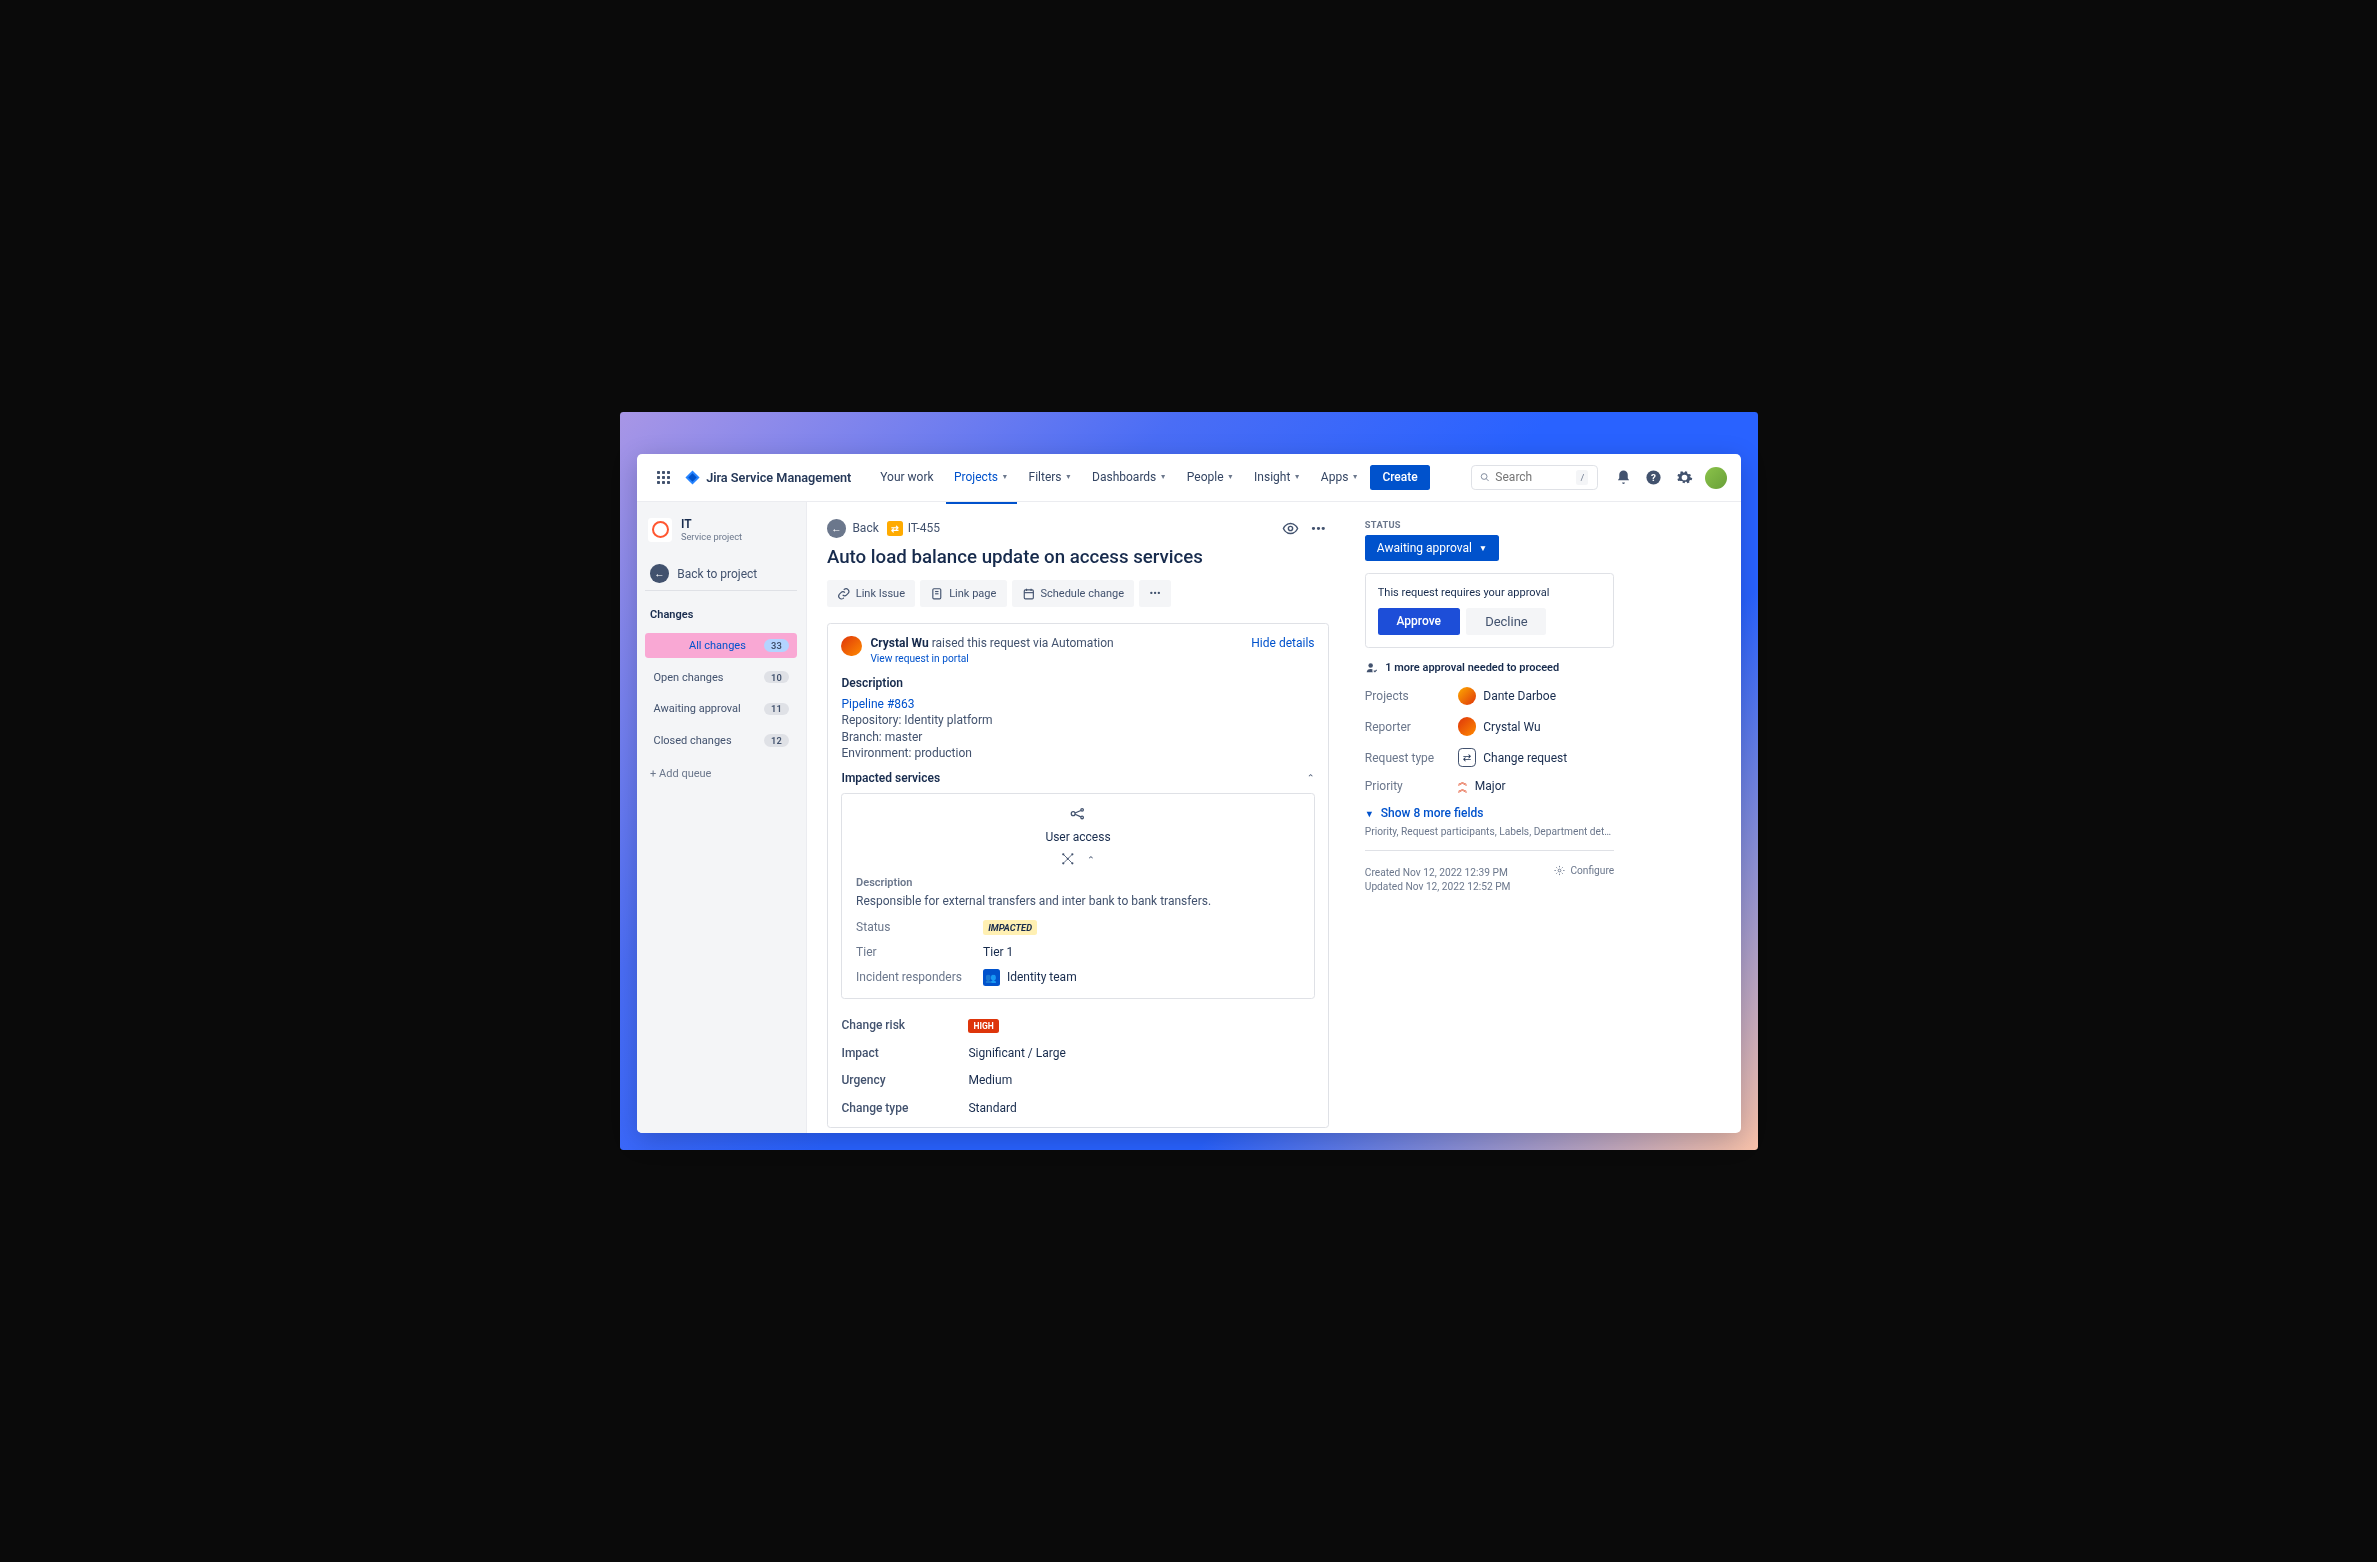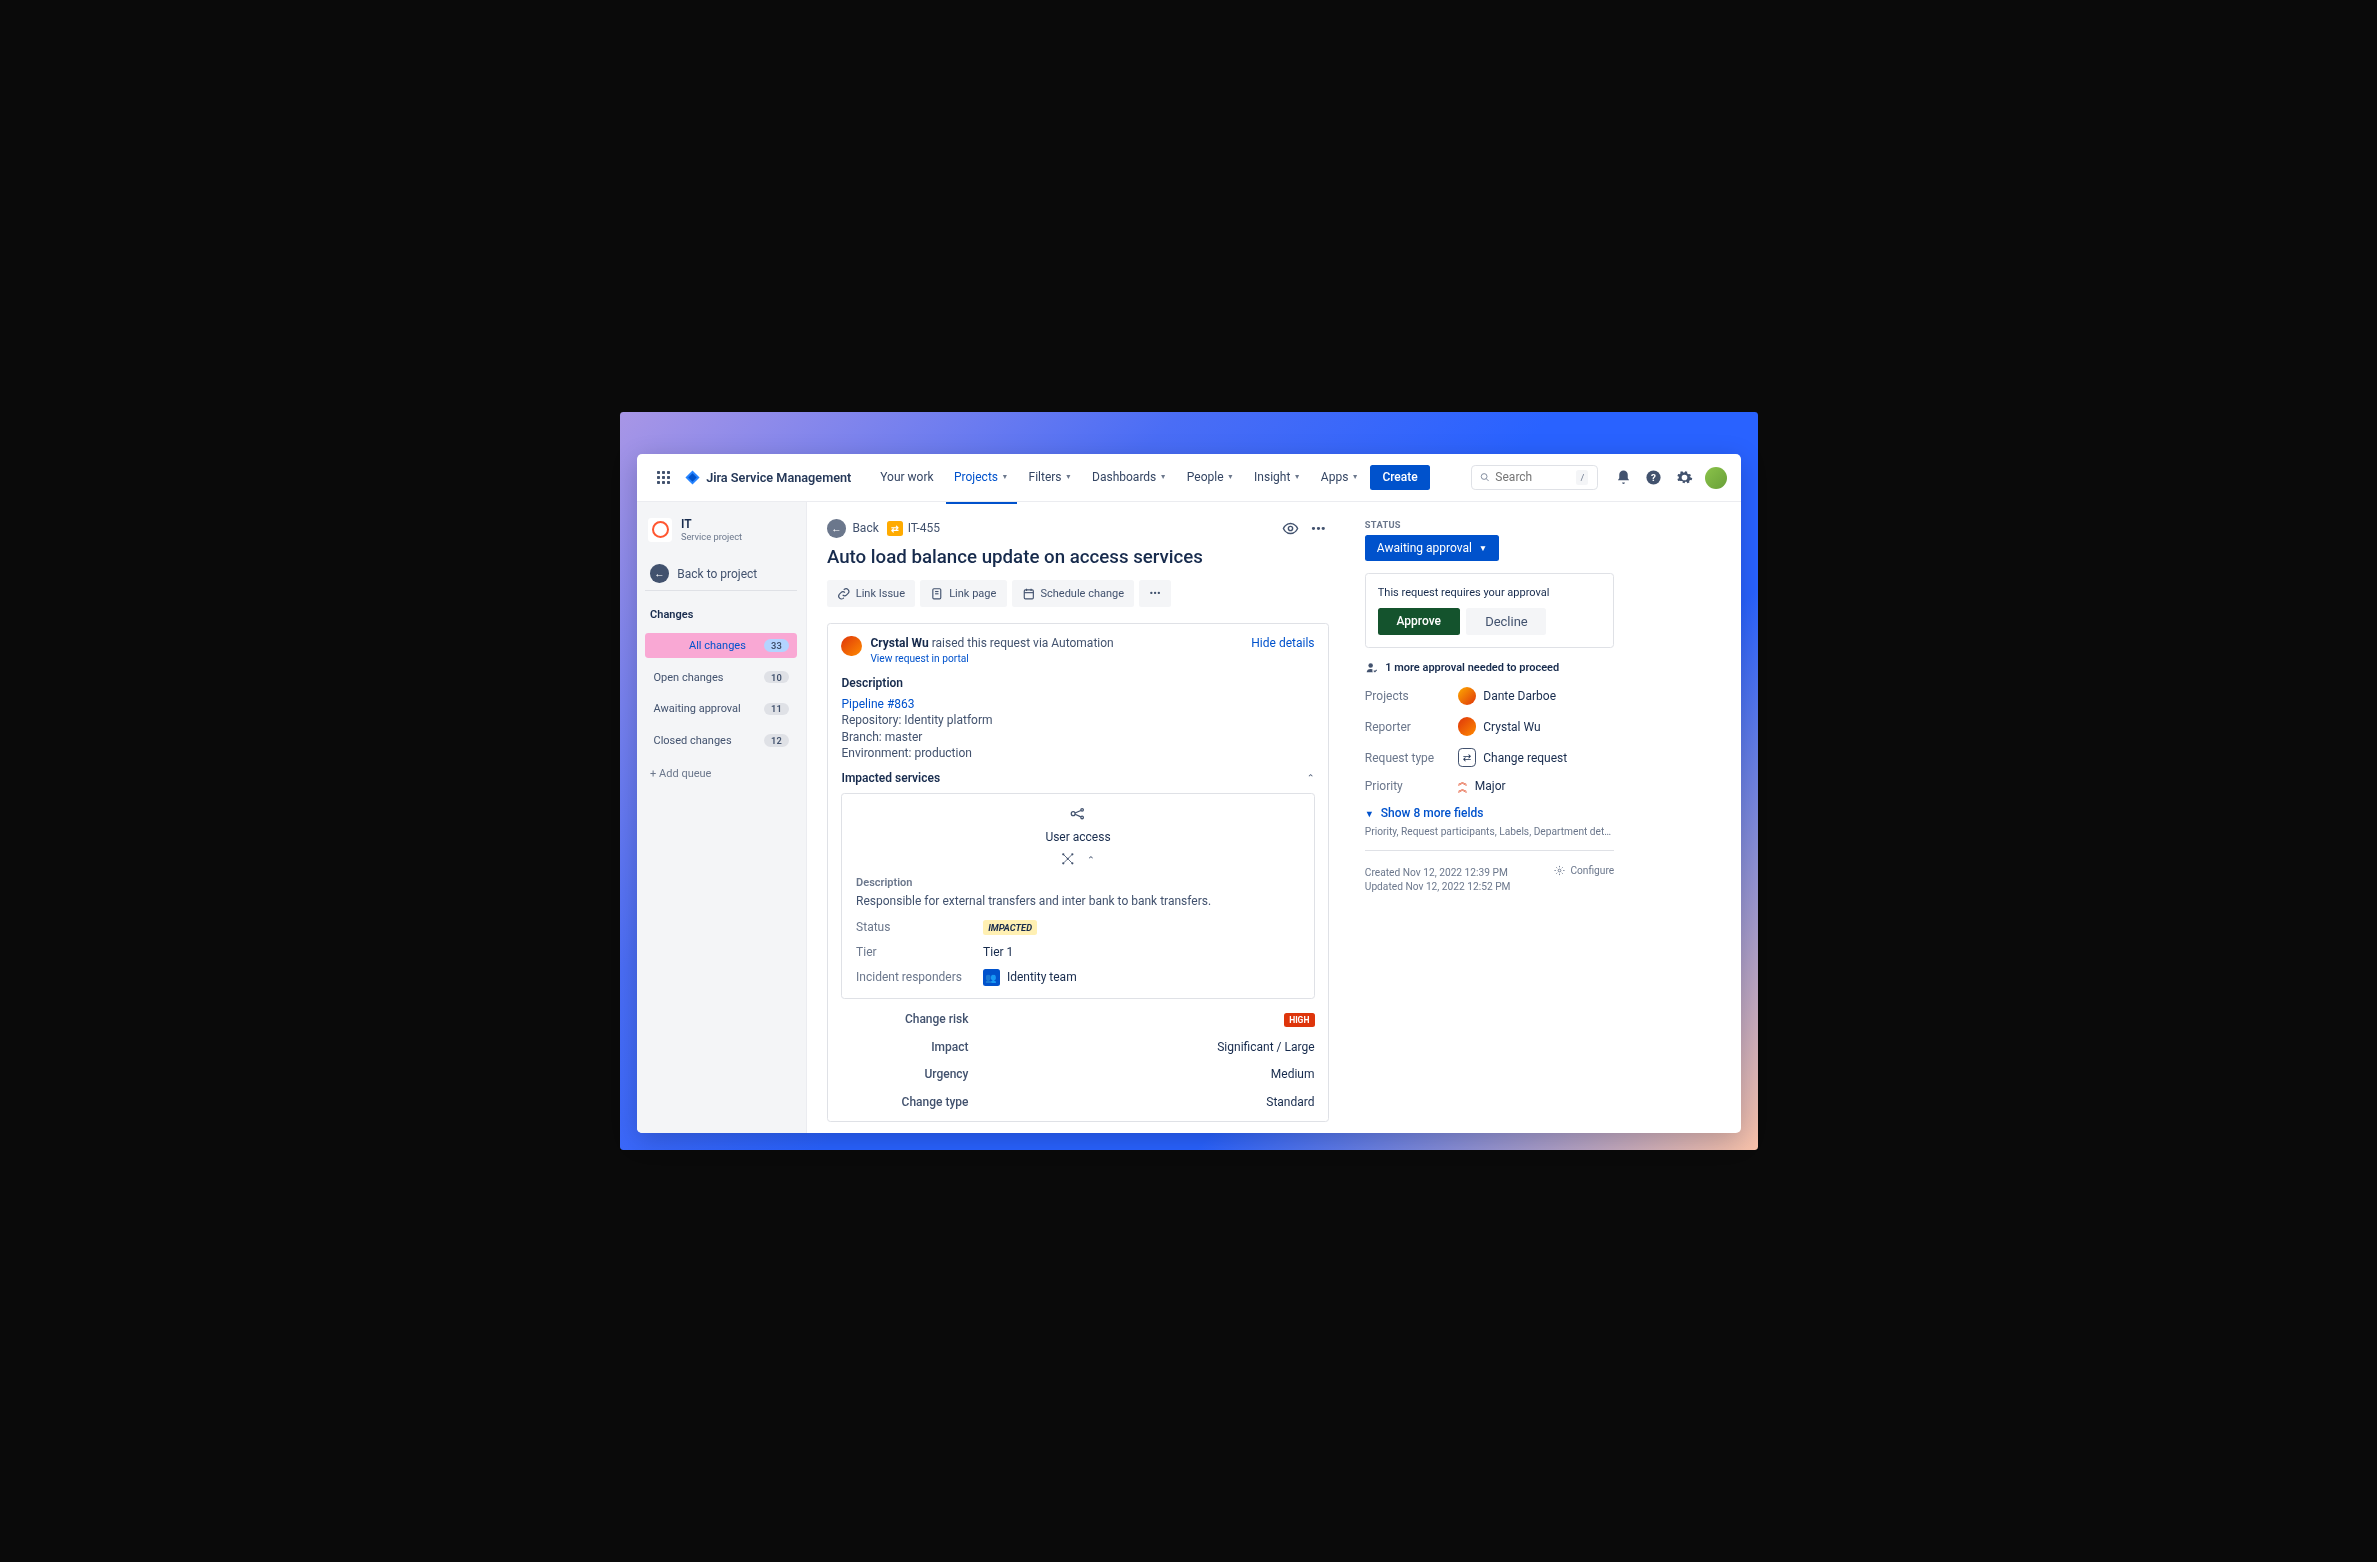--- a/index.html
+++ b/index.html
@@ -84,31 +84,31 @@
 .svc-icons { display:flex; gap:12px; align-items:center; color:#42526e; font-size:12px; }
 .svc-label { font-size:11px; color:#6b778c; margin-top:10.2px; font-weight:600;}
 .svc-text { font-size:12px; color:#42526e; margin-top:5.1px; }
 .field-grid { display:grid; grid-template-columns:127px 1fr; row-gap:10.2px; margin-top:12px; font-size:12px; align-items:center; }
 .field-grid .k { color:#6b778c; }
 .field-grid .v { color:#172b4d; display:flex; align-items:center; gap:6.8px; }
 .pill-impacted { background:#fff0b3; color:#172b4d; font-size:9.3px; font-weight:700; padding:1.7px 5.1px; border-radius:2.5px;font-style:italic; }
 .team-ic { width:17px; height:17px; border-radius:2.5px; background:#0052cc; display:inline-flex; align-items:center; justify-content:center; font-size:9.3px; color:#fff;}
 .pill-high { background:#de350b; color:#fff; font-size:8.5px; font-weight:700; padding:1.7px 5.1px; border-radius:2.5px; }
 
-.outer-fields { display:grid; grid-template-columns:127px 1fr; row-gap:13.6px; margin-top:13px; font-size:12px; align-items:center;text-align:right; }
+.outer-fields { display:grid; grid-template-columns:127px 1fr; row-gap:13.6px; margin-top:19px; font-size:12px; align-items:center; }
 .outer-fields .k { color:#42526e; font-weight:500;}
 .outer-fields .v { color:#172b4d; }
 
 
 .rs-label { font-size:9.3px; color:#6b778c; font-weight:700; letter-spacing:0.3px; }
 .status-btn { background:#0052cc; color:#fff; padding:6px 12px; font-size:12px; border:none; border-radius:2.5px; margin-top:5.1px; display:flex; align-items:center; gap:6.8px; cursor:pointer; }
 .approval-box { border:0.8px solid #dfe1e6; border-radius:3.4px; padding:12px; margin-top:12px; }
 .approval-text { font-size:11px; color:#172b4d; margin-bottom:8.5px; }
 .approval-btns { display:flex; gap:6.8px; }
-.btn-approve { background:#14532d; color:#fff; border:none; padding:6px 18.7px; border-radius:2.5px; font-size:12px; font-weight:500; cursor:pointer; }
+.btn-approve { background:#1d4ed8; color:#fff; border:none; padding:6px 18.7px; border-radius:2.5px; font-size:12px; font-weight:500; cursor:pointer; }
 .btn-decline { background:#f4f5f7; color:#42526e; border:none; padding:6px 18.7px; border-radius:2.5px; font-size:13px; cursor:pointer; }
 .approval-needed { display:flex; align-items:center; gap:6.8px; font-size:11px; font-weight:600; color:#172b4d; margin:13.6px 0 8.5px; }
 .approval-needed svg { width:13.6px; height:13.6px; }
 .rs-field { display:grid; grid-template-columns:93px 1fr; align-items:center; margin:12px 0; font-size:12px; }
 .rs-field .k { color:#6b778c; }
 .rs-field .v { color:#172b4d; display:flex; align-items:center; gap:6.8px; }
 .mini-avatar { width:18.7px; height:18.7px; border-radius:50%; }
 .av1 { background:linear-gradient(135deg,#ffab00,#de350b); }
 .av2 { background:linear-gradient(135deg,#de350b,#ff8b00); }
 .reqtype-ic { width:18.7px; height:18.7px; border:1.7px solid #42526e; border-radius:4.2px; display:flex; align-items:center; justify-content:center; font-size:10.2px; }

